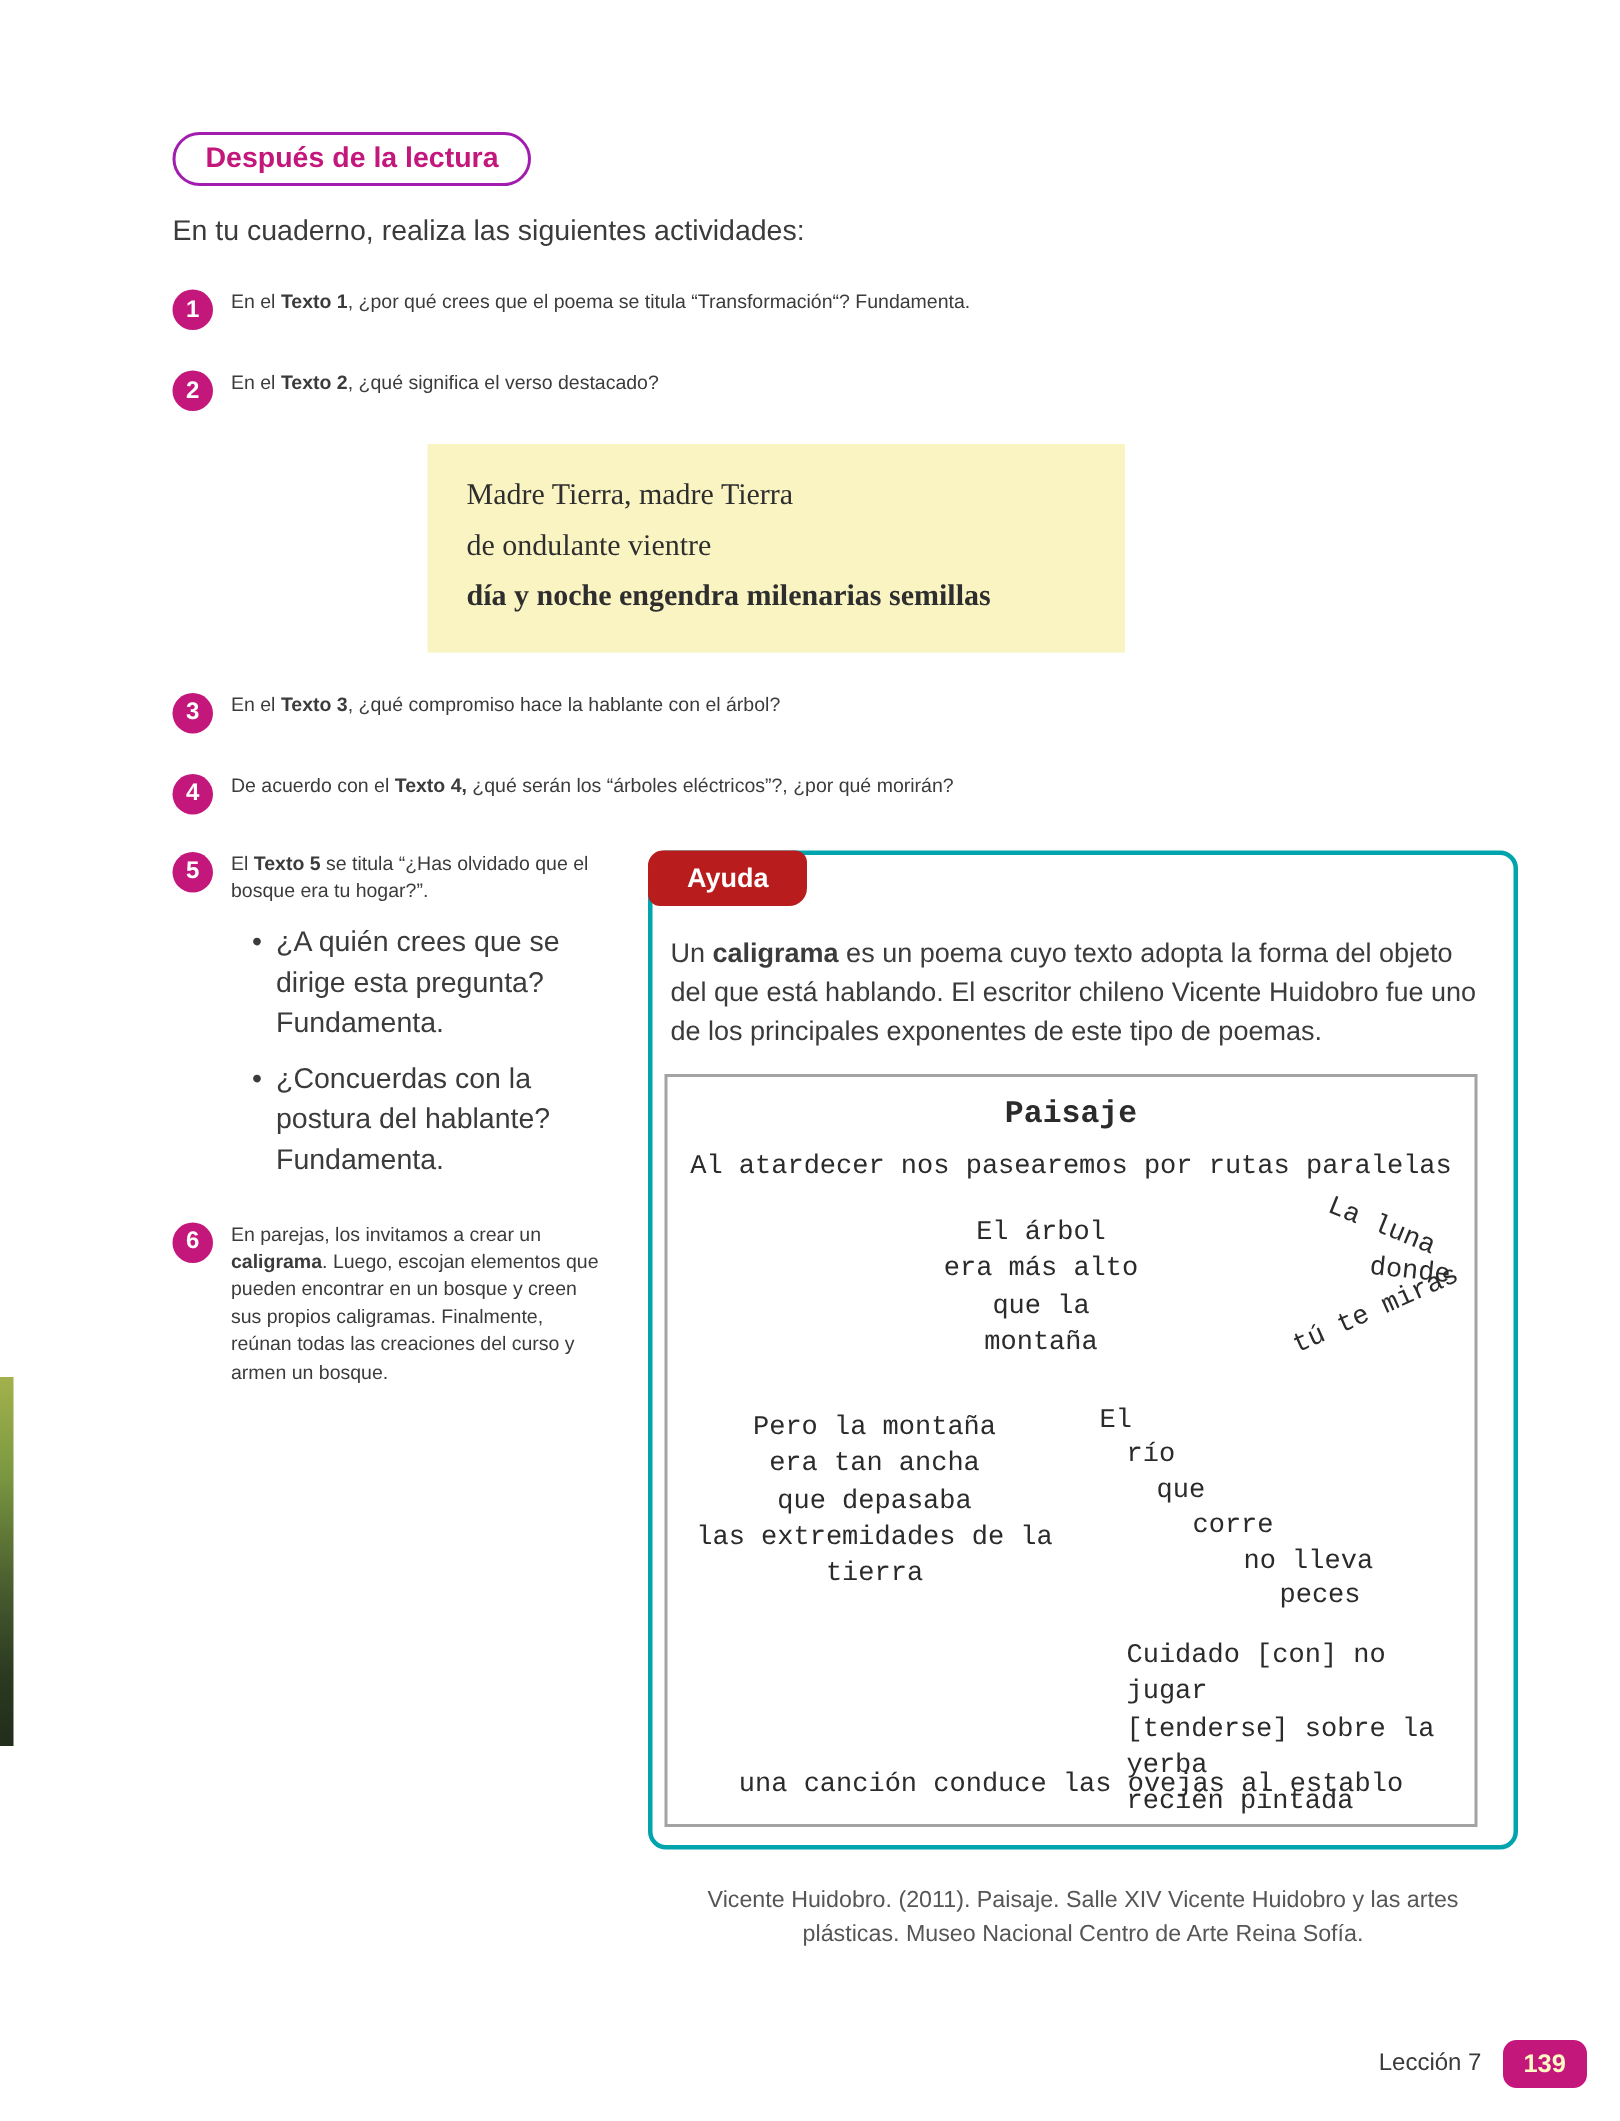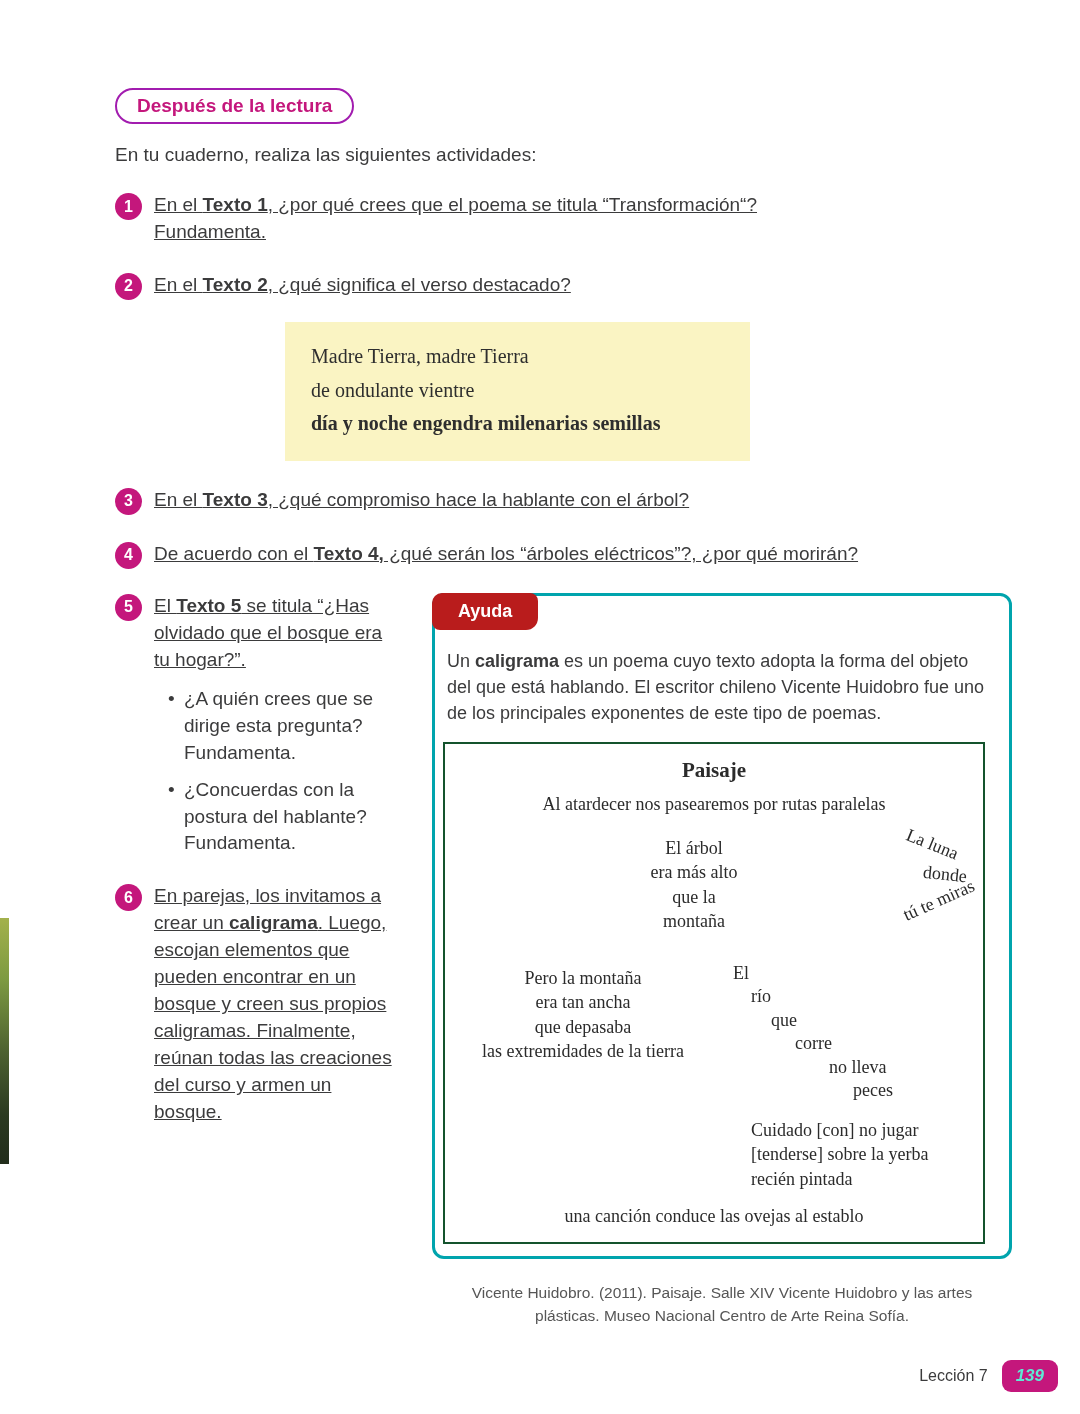--- a/index.html
+++ b/index.html
@@ -34,21 +34,21 @@
     width:27px; height:27px;
     border-radius:50%;
     background:#c4177c;
     color:#fff;
     font-weight:bold;
     font-size:16px;
     display:flex; align-items:center; justify-content:center;
     margin-right:12px;
     margin-top:1px;
   }
-  .act-text { font-size:19px; line-height:1.42;text-decoration:underline; }
+  .act-text { font-size:13px; line-height:1.42; }
   .w-narrow { max-width:690px; }
 
   
   .quote-box {
     margin:22px 0 6px 170px;
     width:465px;
     background:#faf4c3;
     padding:18px 26px 20px 26px;
     font-family:"Liberation Serif","DejaVu Serif",serif;
     font-size:20px;
@@ -85,23 +85,23 @@
     font-size:18px;
     padding:8px 26px;
     border-radius:10px 8px 12px 8px;
   }
   .ayuda-text { font-size:18px; line-height:1.45; margin:0 0 0 4px; }
 
   
   .caligrama-box {
     position:relative;
     margin-top:16px;
-    border:2px solid #14532d;
+    border:2px solid #a3a3a3;
     height:502px;
-    font-family:Liberation Serif, serif;
+    font-family:Liberation Mono, monospace;
     font-size:18px;
     color:#2b2b2b;
   }
   .cal-title {
     position:absolute; top:14px; left:0; right:0;
     text-align:center; font-weight:bold; font-size:21px;
   }
   .cal-sub {
     position:absolute; top:50px; left:0; right:0;
     text-align:center;
@@ -144,27 +144,26 @@
 
   
   .footer {
     position:absolute;
     right:0; bottom:22px;
     display:flex; align-items:center;
   }
   .footer .lesson { font-size:16px; color:#3b3b3c; margin-right:14px; }
   .page-badge {
     background:#c4177c;
-    color:#5eead4;
+    color:#fef9c3;
     font-weight:bold;
     font-size:17px;
     padding:6px 14px;
     border-radius:9px;
     margin-right:22px;
-    font-style:italic;
   }
 
   
   .edge-sliver {
     position:absolute;
     left:0; top:918px;
     width:9px; height:246px;
     background:linear-gradient(#a3b14c 0%, #7d9a41 25%, #4c6030 55%, #2b3a21 80%, #222d1b 100%);
   }
 </style>

